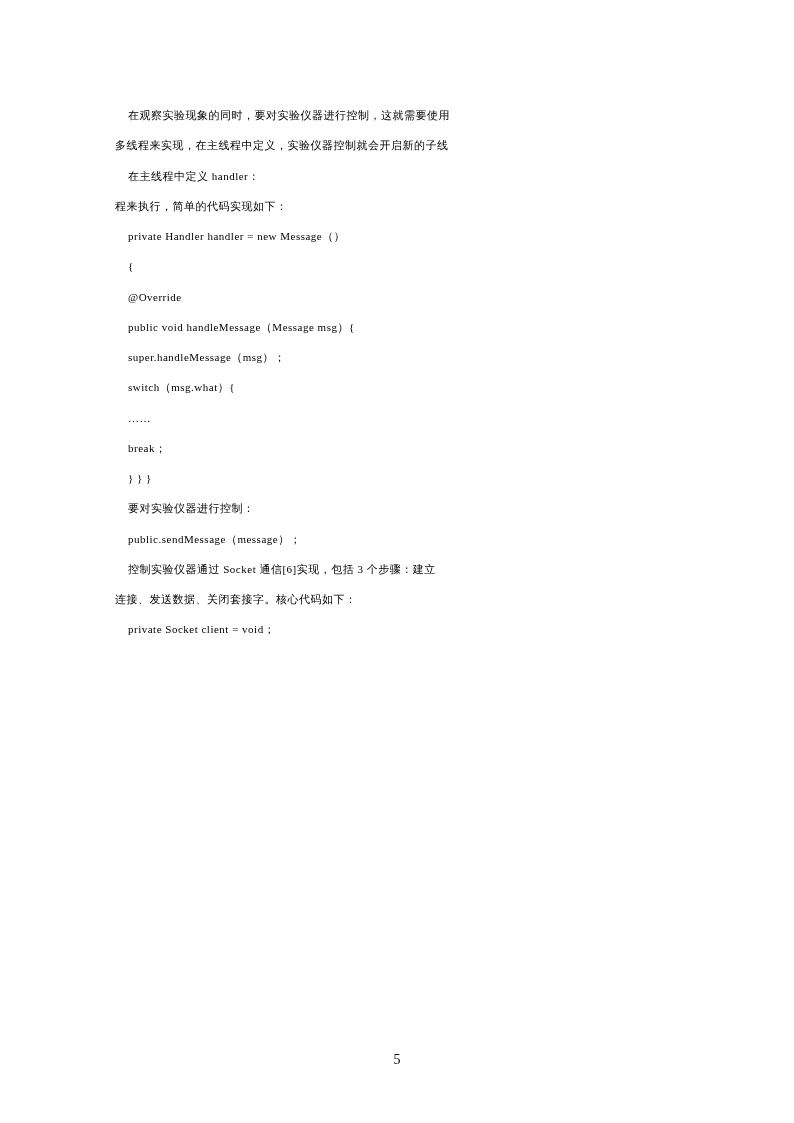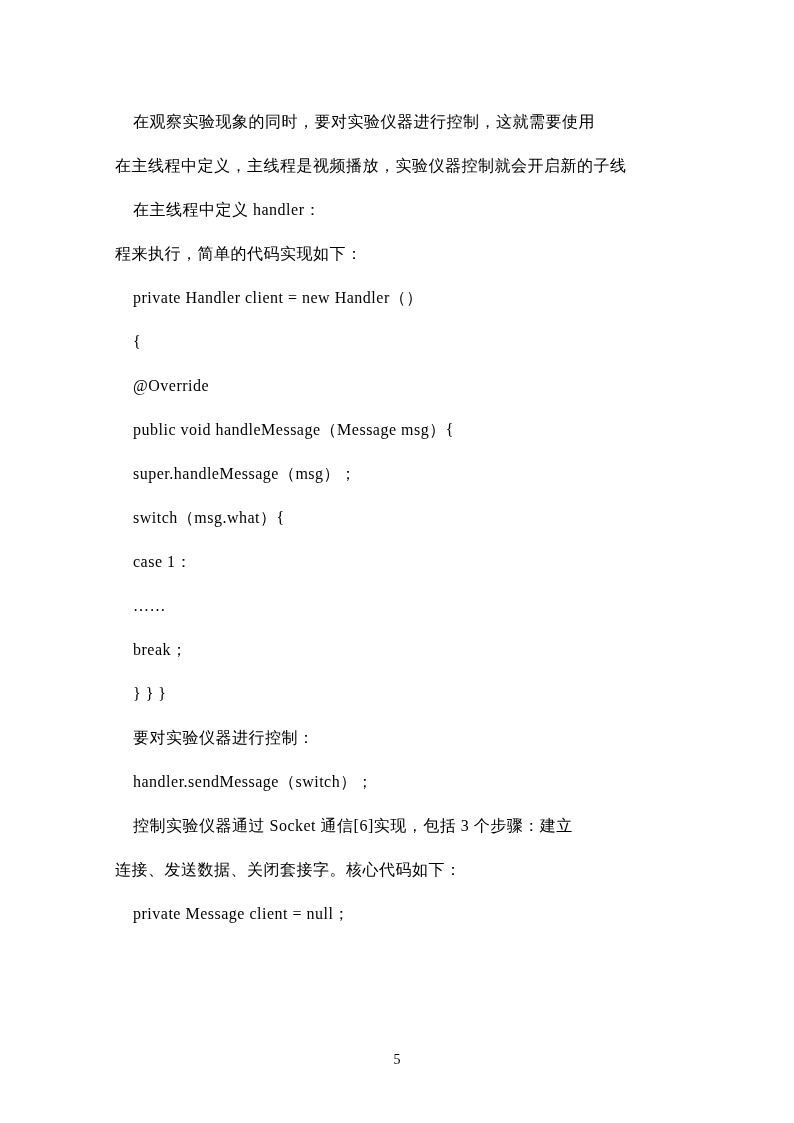--- a/index.html
+++ b/index.html
@@ -12,53 +12,52 @@
     color: #000000;
   }
   .page {
     box-sizing: border-box;
     width: 794px;
     height: 1123px;
     padding: 100px 115px 60px 115px;
     position: relative;
   }
   .line {
-    font-size: 16px;
+    font-size: 11px;
     line-height: 2.75;
     white-space: pre;
     letter-spacing: 0.5px;
   }
   .page-num {
     position: absolute;
     bottom: 55px;
     left: 0;
     width: 794px;
     text-align: center;
     font-size: 14px;
     font-family: "SimSun", "宋体", serif;
   }
 </style>
 </head>
 <body>
 
 <div class="page">
   <div class="line">    在观察实验现象的同时，要对实验仪器进行控制，这就需要使用</div>
-  <div class="line">在主线程中定义，主线程是视频播放，实验仪器控制就会开启新的子线</div>
+  <div class="line">多线程来实现，在主线程中定义，实验仪器控制就会开启新的子线</div>
   <div class="line">    在主线程中定义 handler：</div>
   <div class="line">程来执行，简单的代码实现如下：</div>
-  <div class="line">    private Handler client = new Handler（）</div>
+  <div class="line">    private Handler handler = new Message（）</div>
   <div class="line">    {</div>
   <div class="line">    @Override</div>
   <div class="line">    public void handleMessage（Message msg）{</div>
   <div class="line">    super.handleMessage（msg）；</div>
   <div class="line">    switch（msg.what）{</div>
-  <div class="line">    case 1：</div>
   <div class="line">    ……</div>
   <div class="line">    break；</div>
   <div class="line">    } } }</div>
   <div class="line">    要对实验仪器进行控制：</div>
-  <div class="line">    handler.sendMessage（switch）；</div>
+  <div class="line">    public.sendMessage（message）；</div>
   <div class="line">    控制实验仪器通过 Socket 通信[6]实现，包括 3 个步骤：建立</div>
   <div class="line">连接、发送数据、关闭套接字。核心代码如下：</div>
-  <div class="line">    private Message client = null；</div>
+  <div class="line">    private Socket client = void；</div>
 
   <div class="page-num">5</div>
 </div>
 
 </body></html>

